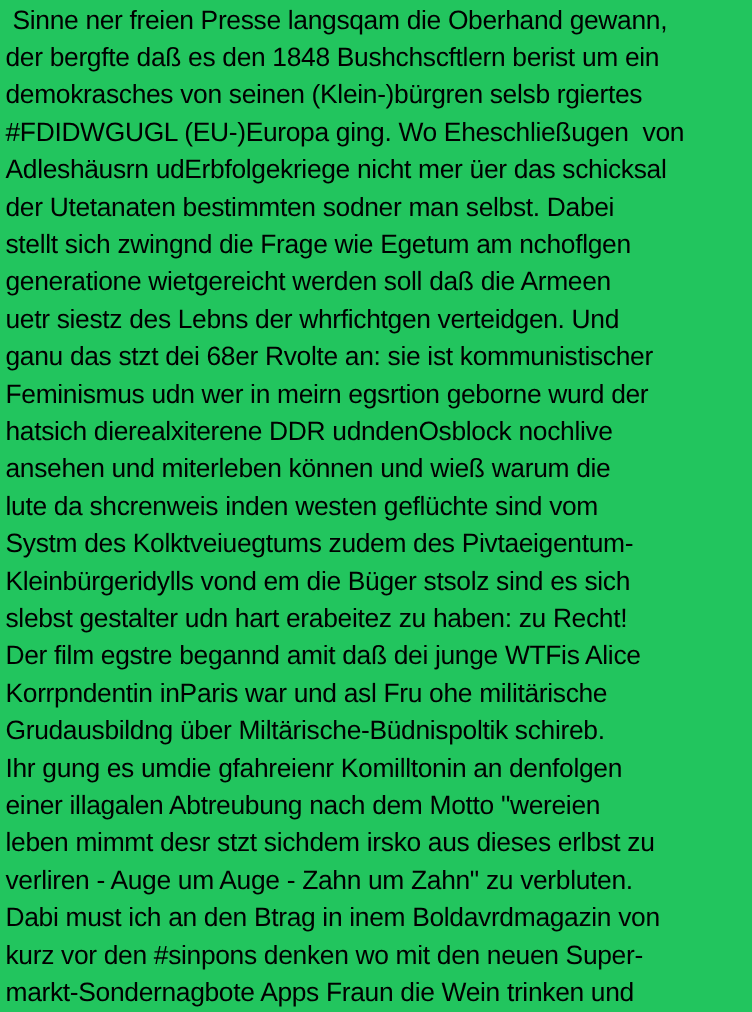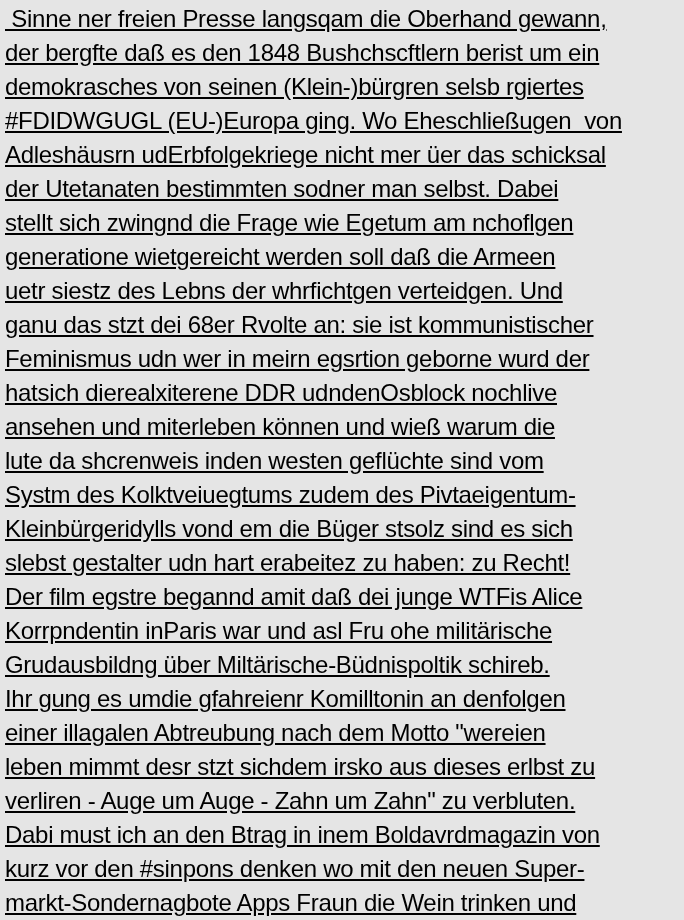--- a/index.html
+++ b/index.html
@@ -8,24 +8,23 @@
     background: #ffffff;
   }
   body {
     width: 684px;
     height: 920px;
     overflow: hidden;
   }
   .page {
     width: 684px;
     height: 920px;
-    background: #e5e5e5;
+    background: #22c55e;
     box-sizing: border-box;
     padding: 2px 0 0 5px;
-    text-decoration: underline;
   }
   .body-text {
     margin: 0;
     font-family: "Liberation Sans", "DejaVu Sans", sans-serif;
     font-size: 24px;
     line-height: 34px;
     color: #000000;
     white-space: pre;       
     letter-spacing: -0.3px;
   }

